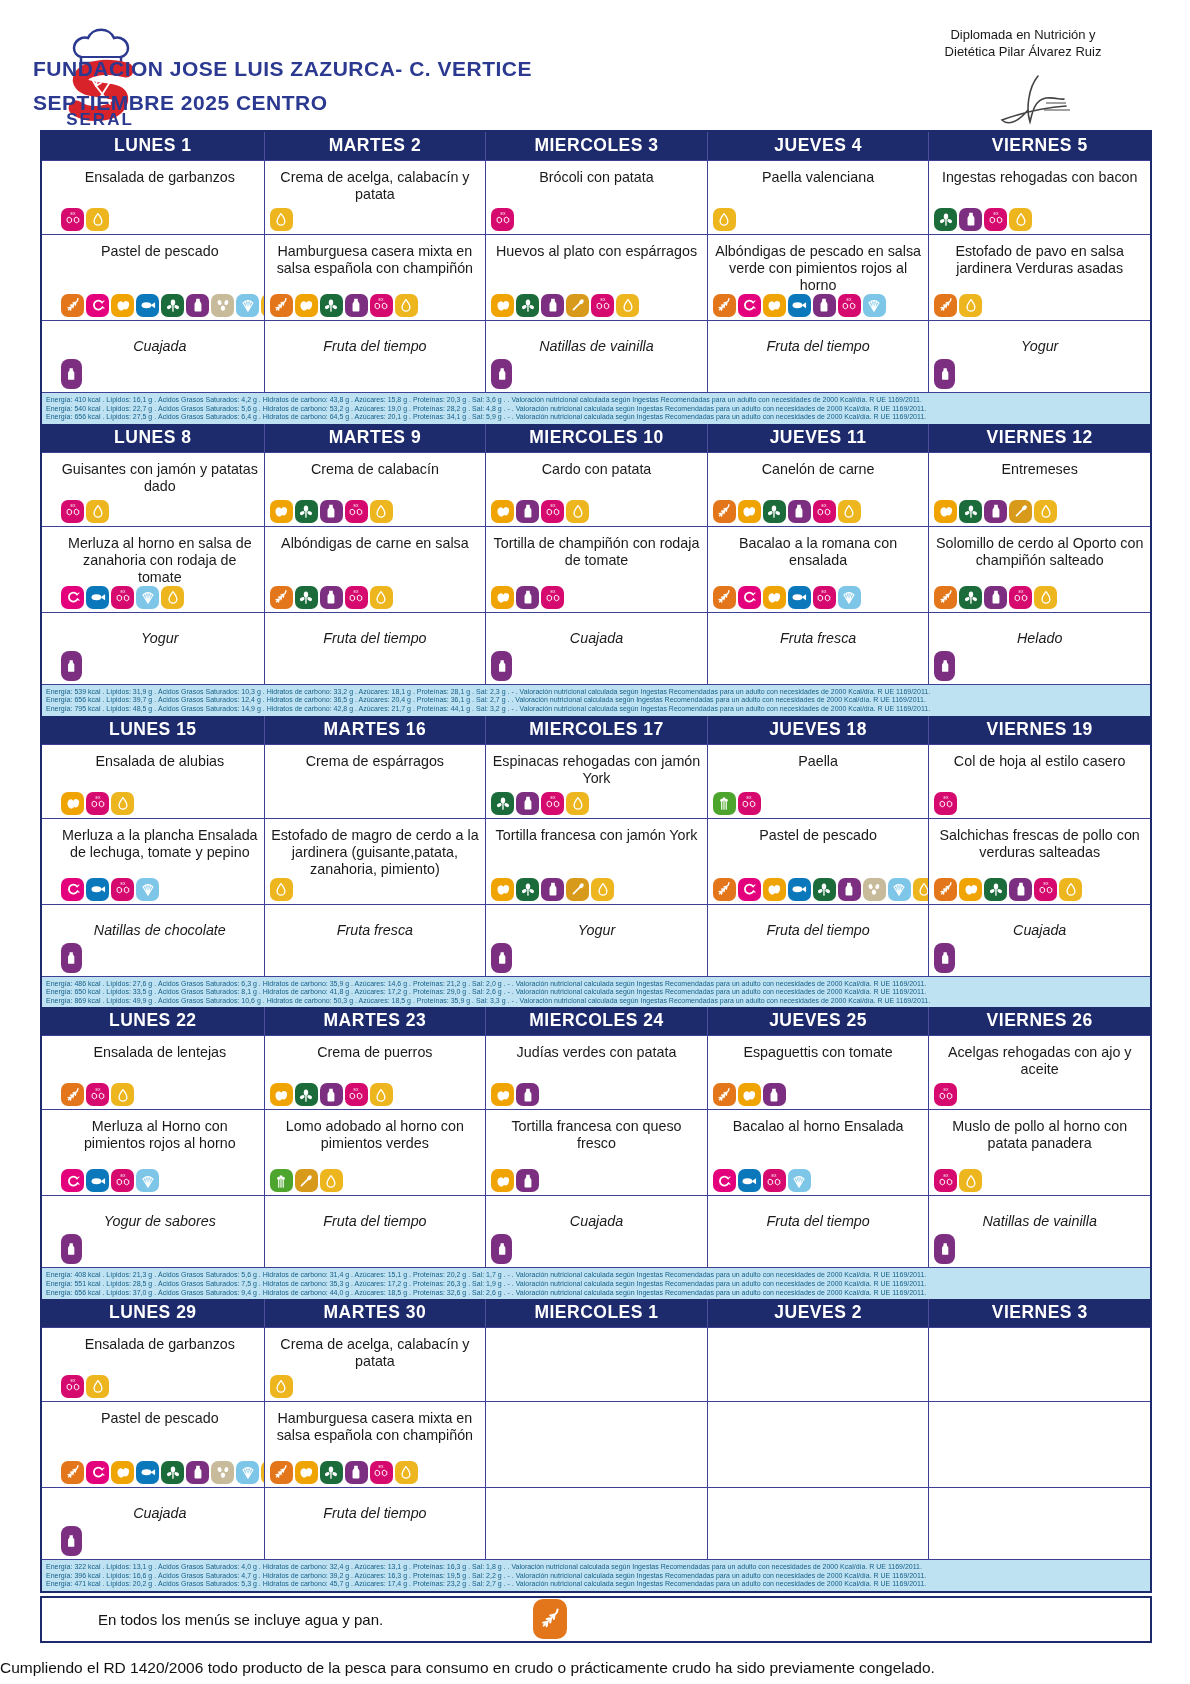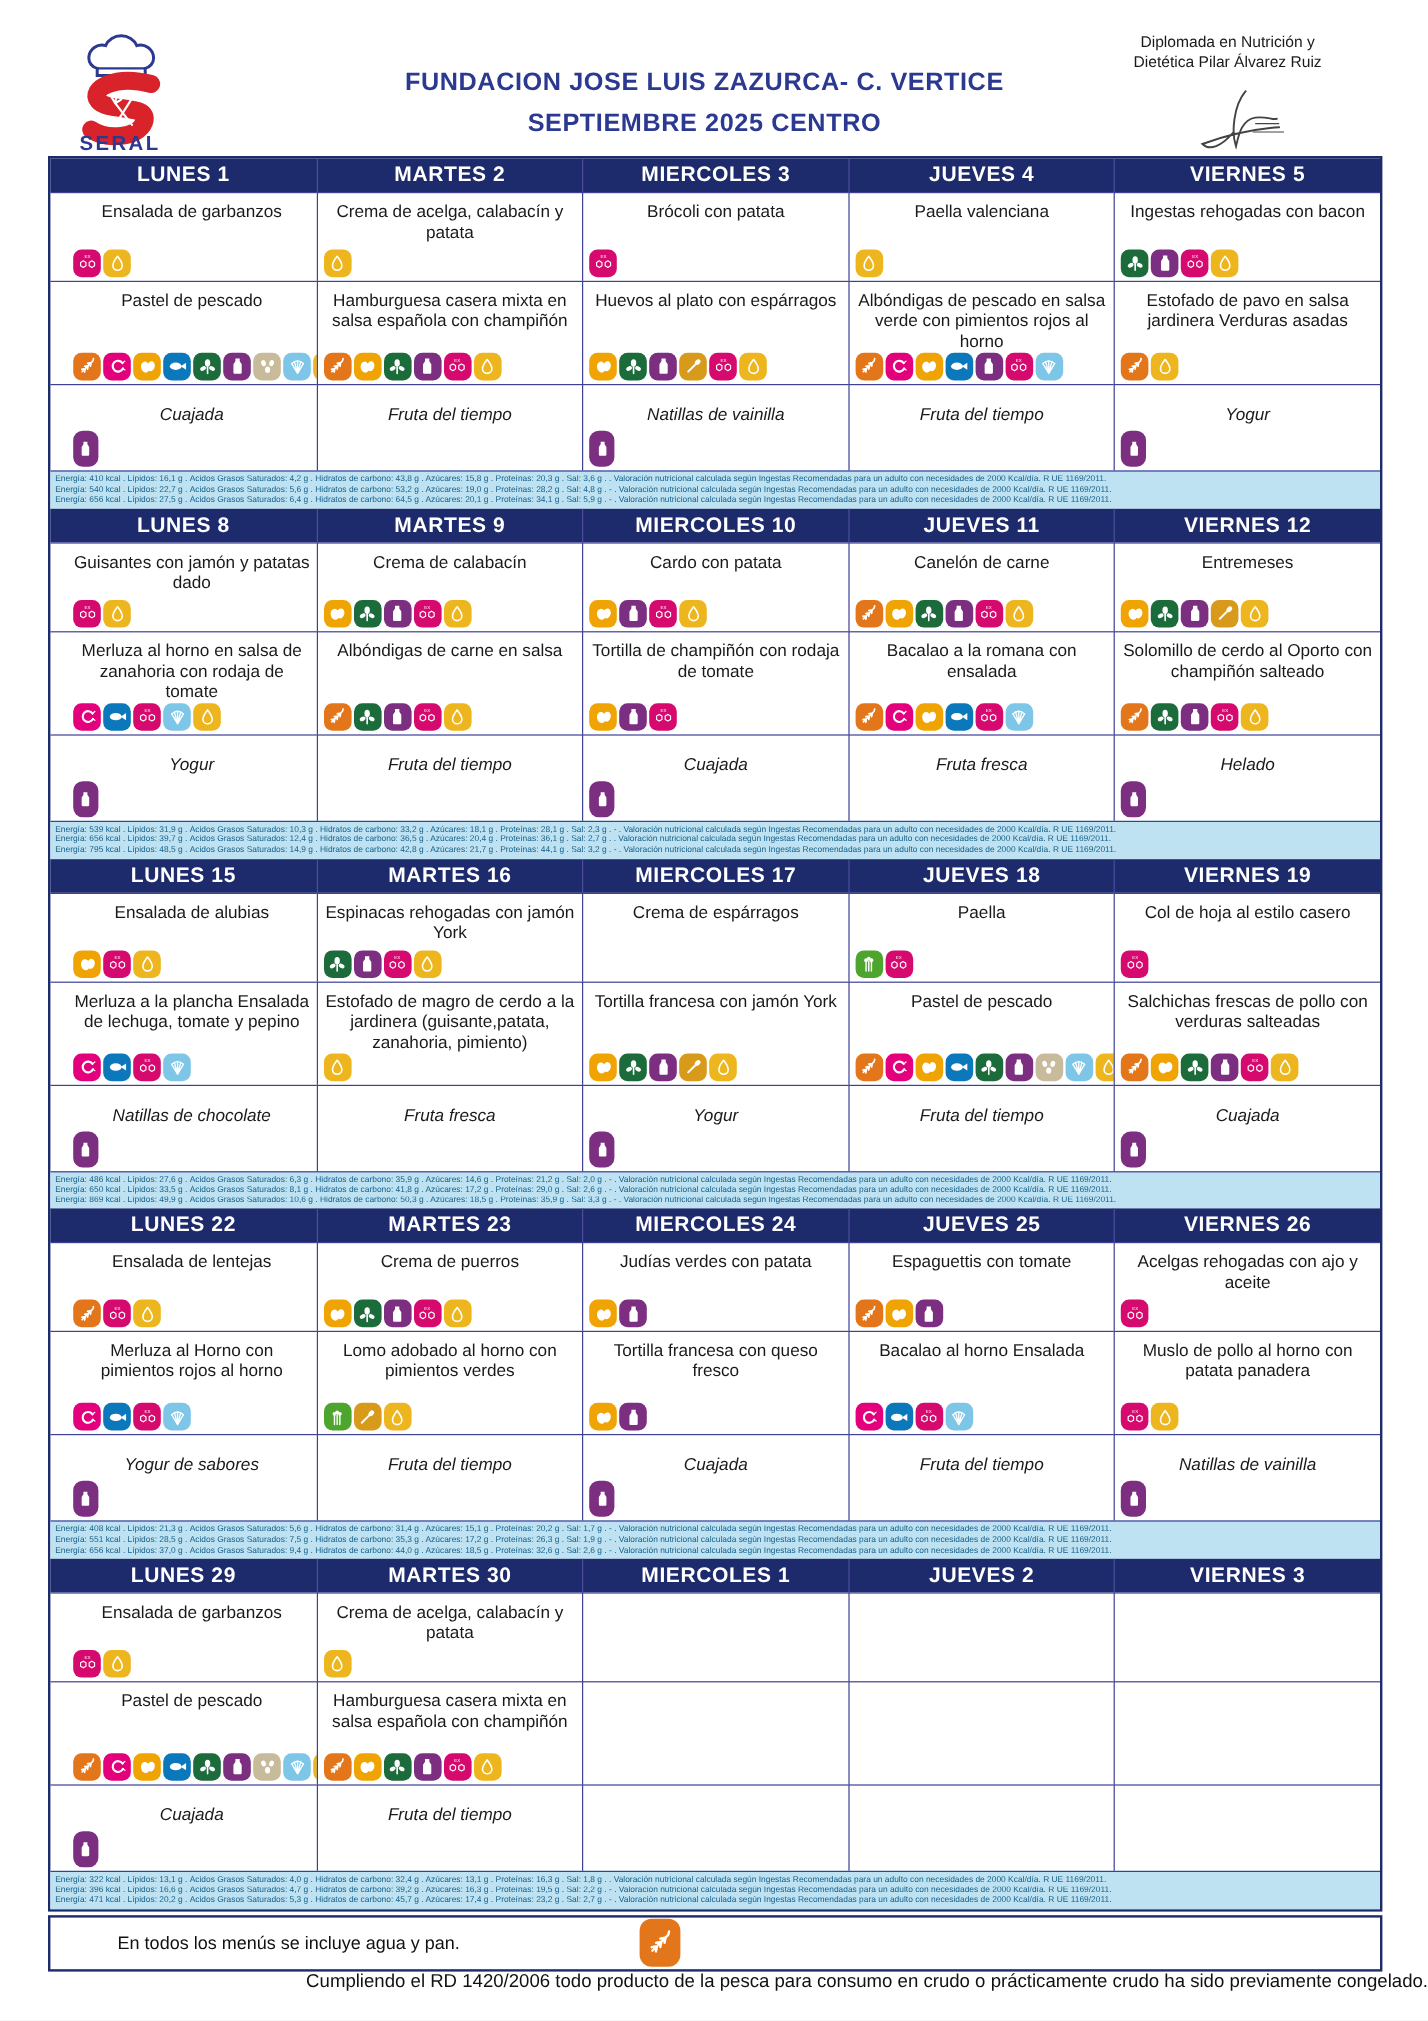--- a/index.html
+++ b/index.html
@@ -3,21 +3,21 @@
 <meta charset="utf-8">
 <style>
   html,body{margin:0;padding:0;background:#e8e8e8;}
   .page{
     position:relative;width:1190px;height:1684px;background:#ffffff;
     font-family:"Liberation Sans", sans-serif;margin:0 auto;overflow:hidden;
   }
   
   .header{position:relative;height:130px;}
   .logo{position:absolute;left:44px;top:24px;width:112px;height:104px;}
-  .titles{position:absolute;left:0;right:16px;top:52px;text-align:center;}
+  .titles{position:absolute;left:0;right:16px;top:52px;padding-left:33px;}
   .title-line{font-size:21px;font-weight:bold;color:#2B3990;line-height:34px;letter-spacing:.5px;}
   .nutri{position:absolute;right:52px;top:26px;width:230px;text-align:center;
          font-size:13px;color:#1a1a1a;line-height:17px;}
   .signature{position:absolute;right:92px;top:70px;width:130px;height:58px;}
   
   .calendar{margin-left:40px;width:1112px;border:2px solid #1D2A6B;box-sizing:border-box;}
   .day-header-row{display:grid;grid-template-columns:repeat(5,1fr);background:#1D2A6B;}
   .day-header{color:#fff;font-weight:bold;font-size:17.5px;text-align:center;
               padding:3px 0 4px;letter-spacing:.5px;border-left:1px solid #4d4f9d;}
   .day-header:first-child{border-left:none;}
@@ -37,21 +37,21 @@
   .allergen-icon svg{width:78%;height:80%;}
   .row-dessert .allergen-icon{width:21px;height:30px;border-radius:8px;}
   .nutrition-band{border-top:1px solid #3E4095;background:#BEE2F1;padding:3px 4px 2px;}
   .nutrition-line{font-size:7px;color:#17608A;line-height:8.6px;white-space:nowrap;overflow:hidden;}
   
   .note-box{margin:3px 0 0 40px;width:1112px;border:2px solid #1D2A6B;box-sizing:border-box;
             height:47px;display:flex;align-items:center;background:#fff;}
   .note-text{margin-left:56px;font-size:15px;color:#111;}
   .note-icon-wrap{margin-left:150px;}
   .note-icon-wrap .allergen-icon{width:34px;height:40px;border-radius:10px;}
-  .legal{text-align:right;font-size:15.5px;color:#111;}
+  .legal{margin-top:16px;text-align:left;font-size:15.5px;color:#111;}
 </style>
 </head>
 <body>
 
 <div class="page">
 
   <div class="header">
     <svg class="logo" viewBox="0 0 112 104">
 
       <path d="M30 24 a11 11 0 0 1 14-10 a14 13 0 0 1 26 0 a11 11 0 0 1 14 10 a9 9 0 0 1 -7 9 l0 6 h-40 l0 -6 a9 9 0 0 1 -7 -9 z" fill="#ffffff" stroke="#2B3990" stroke-width="2.5"></path>
@@ -819,20 +819,24 @@
                 </svg>
               </span>
               <span class="allergen-icon" style="background: rgb(237, 181, 30);">
                 <svg viewBox="0 0 24 24" fill="none" stroke="#fff" stroke-width="1.8" stroke-linecap="round" stroke-linejoin="round">
                   <path d="M12 4.5C12 4.5 6.8 11 6.8 14.8a5.2 5.2 0 0 0 10.4 0C17.2 11 12 4.5 12 4.5z" stroke-width="1.8"></path>
                 </svg>
               </span>
             </div>
           </div>
           <div class="meal-cell">
+            <div class="dish-name">Crema de espárragos</div>
+            <div class="icons"></div>
+          </div>
+          <div class="meal-cell">
             <div class="dish-name">Espinacas rehogadas con jamón York</div>
             <div class="icons">
               <span class="allergen-icon" style="background: rgb(27, 107, 59);">
                 <svg viewBox="0 0 24 24" fill="none" stroke="#fff" stroke-width="1.8" stroke-linecap="round" stroke-linejoin="round">
                   <path d="M12 20v-7"></path>
                   <ellipse cx="12" cy="8.5" rx="3" ry="4.2" fill="#fff" stroke="none"></ellipse>
                   <ellipse cx="7" cy="14.5" rx="3.4" ry="2.3" fill="#fff" stroke="none" transform="rotate(-30 7 14.5)"></ellipse>
                   <ellipse cx="17" cy="14.5" rx="3.4" ry="2.3" fill="#fff" stroke="none" transform="rotate(30 17 14.5)"></ellipse>
                 </svg>
               </span>
@@ -846,24 +850,20 @@
                   <text x="12" y="6.8" font-size="5" fill="#fff" stroke="none" text-anchor="middle">EX</text>
                   <path d="M7.2 9.5l3 1.8v3.8l-3 1.8-3-1.8v-3.8zM16.8 9.5l3 1.8v3.8l-3 1.8-3-1.8v-3.8z" stroke-width="1.3"></path>
                 </svg>
               </span>
               <span class="allergen-icon" style="background: rgb(237, 181, 30);">
                 <svg viewBox="0 0 24 24" fill="none" stroke="#fff" stroke-width="1.8" stroke-linecap="round" stroke-linejoin="round">
                   <path d="M12 4.5C12 4.5 6.8 11 6.8 14.8a5.2 5.2 0 0 0 10.4 0C17.2 11 12 4.5 12 4.5z" stroke-width="1.8"></path>
                 </svg>
               </span>
             </div>
-          </div>
-          <div class="meal-cell">
-            <div class="dish-name">Crema de espárragos</div>
-            <div class="icons"></div>
           </div>
           <div class="meal-cell">
             <div class="dish-name">Paella</div>
             <div class="icons">
               <span class="allergen-icon" style="background: rgb(78, 165, 45);">
                 <svg viewBox="0 0 24 24" fill="none" stroke="#fff" stroke-width="1.8" stroke-linecap="round" stroke-linejoin="round">
                   <path d="M9 20V10M12 20V9M15 20V10" stroke-width="1.6"></path>
                   <circle cx="9" cy="8" r="2.1" fill="#fff" stroke="none"></circle>
                   <circle cx="12" cy="6.3" r="2.1" fill="#fff" stroke="none"></circle>
                   <circle cx="15" cy="8" r="2.1" fill="#fff" stroke="none"></circle>

